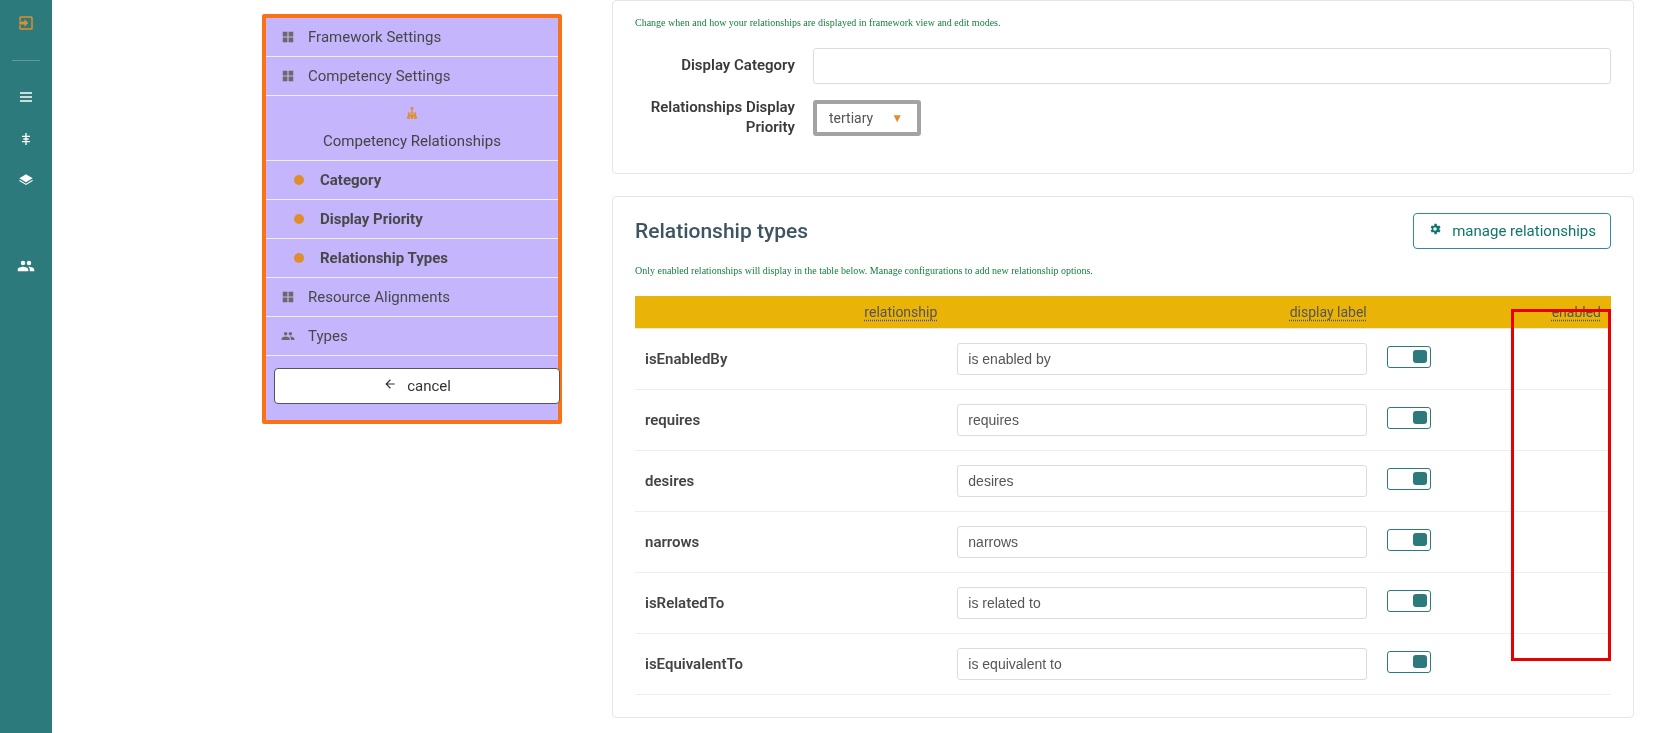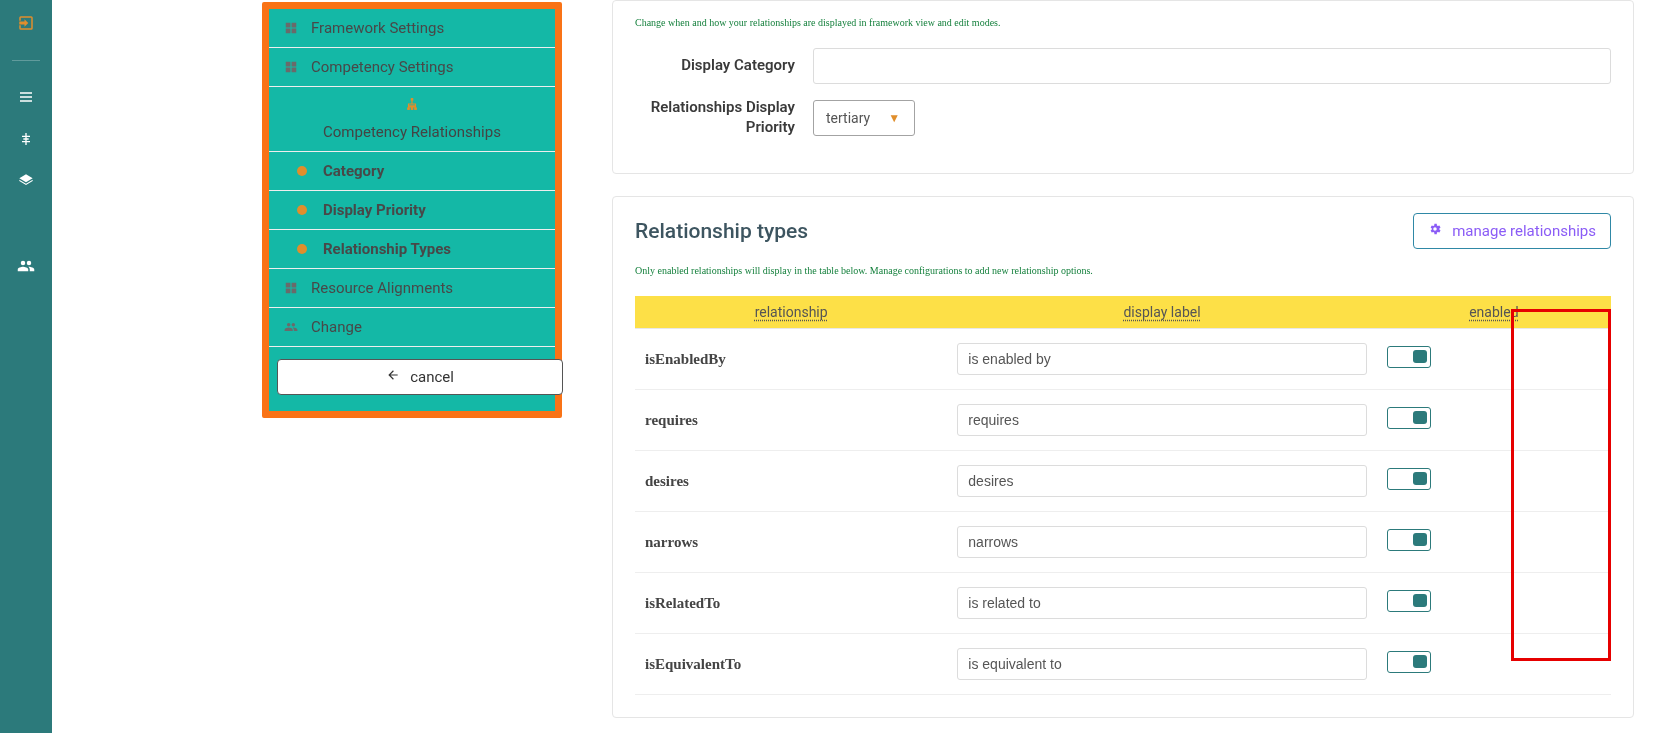--- a/index.html
+++ b/index.html
@@ -47,24 +47,24 @@
     flex-shrink: 0;
     margin-left: 190px;
   }
   .main-col {
     flex: 1;
     padding: 0 20px 40px 30px;
   }
 
   
   .menu-card {
-    border: 7px solid #f97316;
+    border: 4px solid #f97316;
     border-radius: 2px;
-    background: #14b8a6;
-    margin-top: 2px;
+    background: #c4b5fd;
+    margin-top: 14px;
   }
   .menu-row, .sub-row {
     display: flex;
     align-items: center;
     gap: 12px;
     padding: 10px 14px;
     border-bottom: 1px solid #eee;
     cursor: pointer;
     font-size: 15px;
     color: #484848;
@@ -132,21 +132,21 @@
     border: 1px solid #dcdcdc;
     border-radius: 3px;
     padding: 0 10px;
     font-size: 14px;
   }
   .select {
     display: inline-flex;
     align-items: center;
     gap: 18px;
     height: 36px;
-    border: 1px solid #a3a3a3;
+    border: 4px solid #a3a3a3;
     border-radius: 3px;
     padding: 0 14px 0 12px;
     font-size: 14px;
     color: #555;
     cursor: pointer;
   }
   .select .chev { color: #e08e2c; font-size: 12px; }
 
   .panel-header {
     display: flex;
@@ -157,49 +157,49 @@
   .panel-title {
     font-size: 21px;
     color: #3d5560;
     font-weight: 500;
   }
   .btn-outline {
     display: inline-flex;
     align-items: center;
     gap: 10px;
     border: 1px solid #2f88a6;
-    color: #8b5cf6;
+    color: #0f766e;
     background: #fff;
     border-radius: 4px;
     padding: 8px 14px;
     font-size: 15px;
     cursor: pointer;
   }
 
   
   .rel-table { width: 100%; border-collapse: collapse; }
   .rel-table th {
-    text-align: center;
+    text-align: right;
     font-weight: 400;
     font-size: 14px;
     color: #555;
     text-decoration: underline dotted;
     text-underline-offset: 3px;
     padding: 8px 10px;
-    background: #fde047;
+    background: #eab308;
     border-bottom: 1px solid #e8e8e8;
   }
   .rel-table td {
     padding: 14px 10px;
     border-bottom: 1px solid #eee;
     font-size: 15px;
     color: #444;
     vertical-align: middle;
   }
-  .rel-table td.name { font-weight: 600; font-family: Liberation Serif, serif; }
+  .rel-table td.name { font-weight: 600; }
   .cell-input {
     width: 100%;
     height: 32px;
     border: 1px solid #dcdcdc;
     border-radius: 3px;
     padding: 0 10px;
     font-size: 14px;
     color: #555;
   }
   .col-rel { width: 32%; }
@@ -322,21 +322,21 @@
               </svg>
           </span>
           <span>Resource Alignments</span>
         </div>
         <div class="menu-row">
           <span class="micon">
             <svg width="16" height="14" viewBox="0 0 24 24" fill="currentColor">
                 <path d="M16 11a3 3 0 100-6 3 3 0 000 6zm-8 0a3 3 0 100-6 3 3 0 000 6zm0 2c-2.3 0-7 1.2-7 3.5V19h14v-2.5c0-2.3-4.7-3.5-7-3.5zm8 0c-.3 0-.6 0-1 .1 1.2.9 2 2 2 3.4V19h6v-2.5c0-2.3-4.7-3.5-7-3.5z"></path>
               </svg>
           </span>
-          <span>Change</span>
+          <span>Types</span>
         </div>
         <div class="side-actions">
           <div class="btn cancel">
             <span>
               <svg width="14" height="14" viewBox="0 0 24 24" fill="currentColor">
                   <path d="M20 11H7.8l5.6-5.6L12 4l-8 8 8 8 1.4-1.4L7.8 13H20v-2z"></path>
                 </svg>
             </span>
             <span>cancel</span>
           </div>

